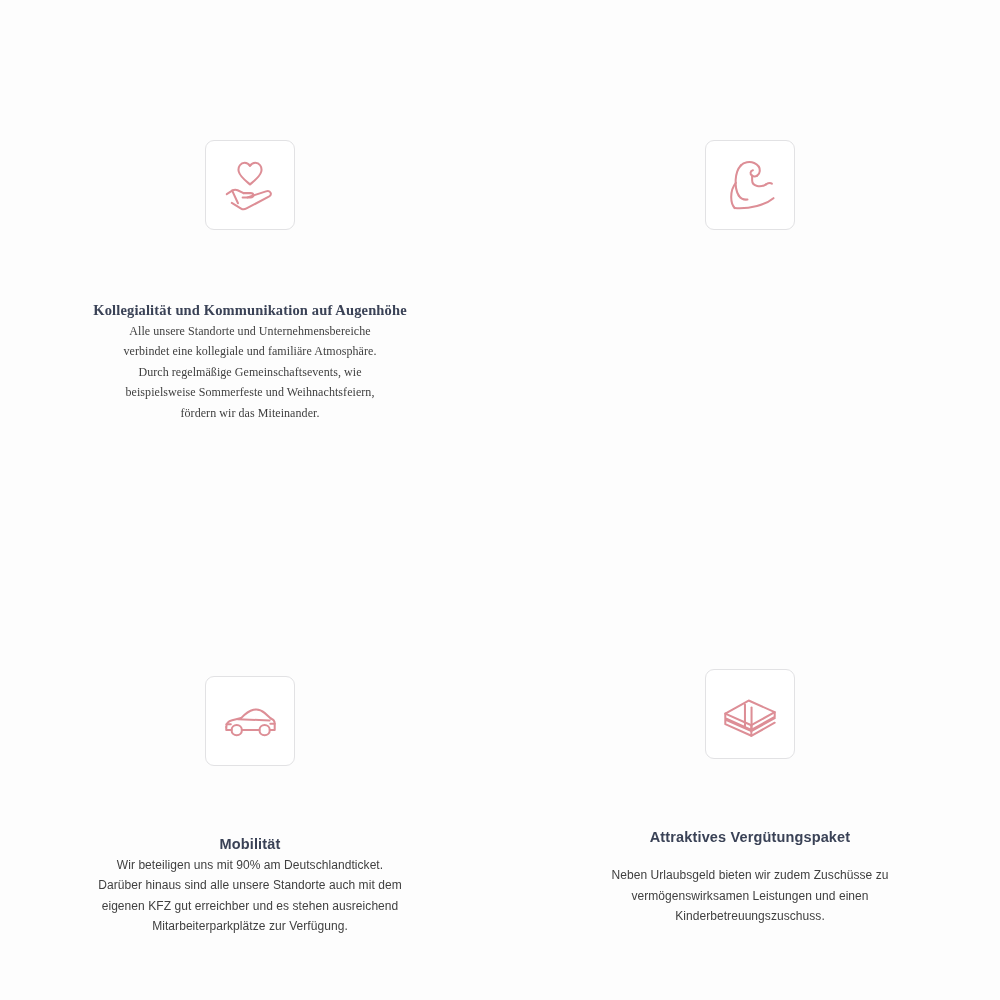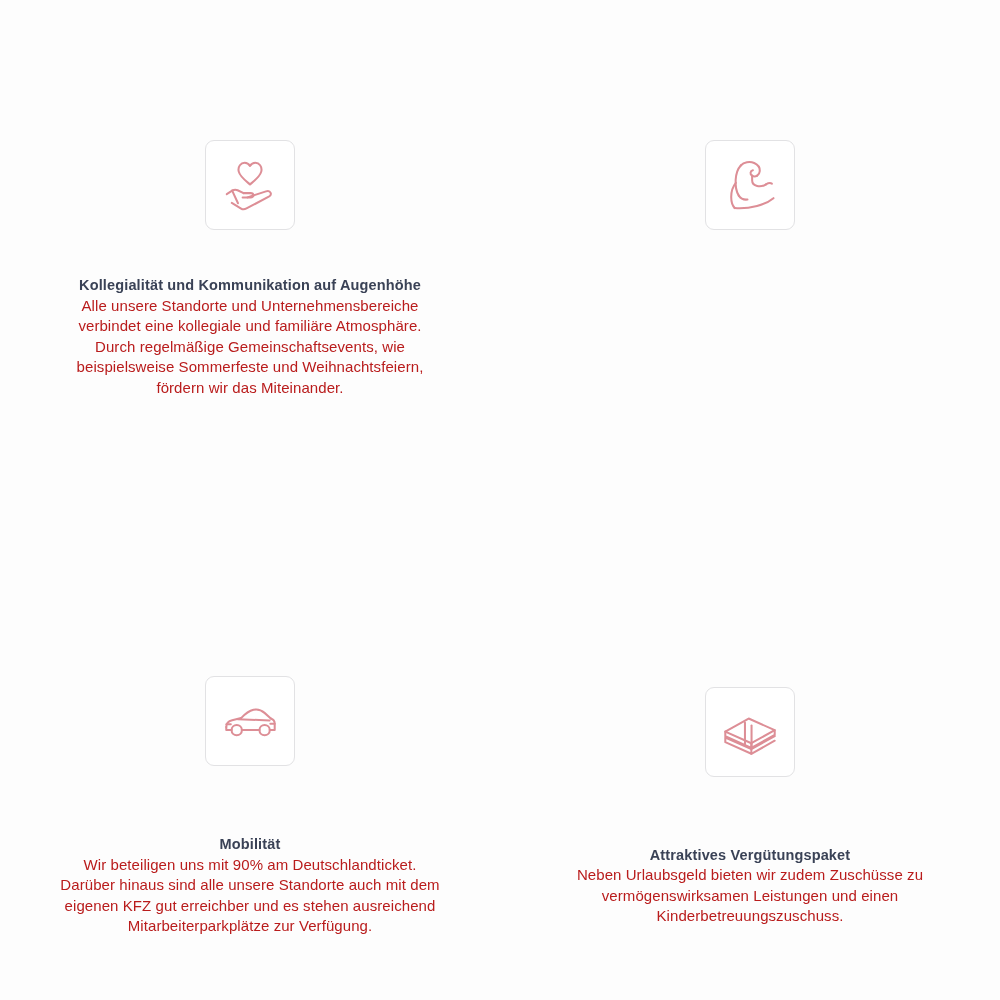--- a/index.html
+++ b/index.html
@@ -55,45 +55,45 @@
     stroke-width: 2.1;
     stroke-linecap: round;
     stroke-linejoin: round;
   }
 
   .card-text {
     text-align: center;
     width: 100%;
   }
 
-  .benefit-card.row-1 .card-text { margin-top: 45px; }
+  .benefit-card.row-1 .card-text { margin-top: 70px; font-family: Liberation Serif, serif; }
   .benefit-card.row-2 .card-text { margin-top: 68px; }
 
   .card-title {
     font-size: 14.5px;
     font-weight: 700;
     color: #3a4256;
     line-height: 20.5px;
     letter-spacing: 0.01em;
   }
 
   .card-body {
-    font-size: 15px;
+    font-size: 12px;
     font-weight: 400;
-    color: #b91c1c;
+    color: #404040;
     line-height: 20.5px;
     letter-spacing: 0.005em;
     white-space: pre-line;
   }
 
   
   .card-1 .card-body { width: 420px; margin: 0 auto; }
   .card-2 .card-body { width: 450px; margin: 0 auto; }
   .card-3 .card-body { width: 460px; margin: 0 auto; }
-  .card-4 .card-body { width: 420px; margin: 0 auto; }
+  .card-4 .card-body { width: 420px; margin: 18px auto; }
 </style>
 </head>
 <body>
 
 <div class="benefits-grid">
 
   <div class="benefit-card row-1 card-1">
     <div class="icon-frame">
       <svg viewBox="0 0 64 64">
         <path class="icon-stroke" d="M32 31.5c-1.9-1.9-10.2-7.6-11.6-13.3-1.3-5.3 2.3-9.2 6.1-9.2 2.8 0 4.6 1.8 5.5 3.3 0.9-1.5 2.7-3.3 5.5-3.3 3.8 0 7.4 3.9 6.1 9.2C42.2 23.9 33.9 29.6 32 31.5z"></path>

